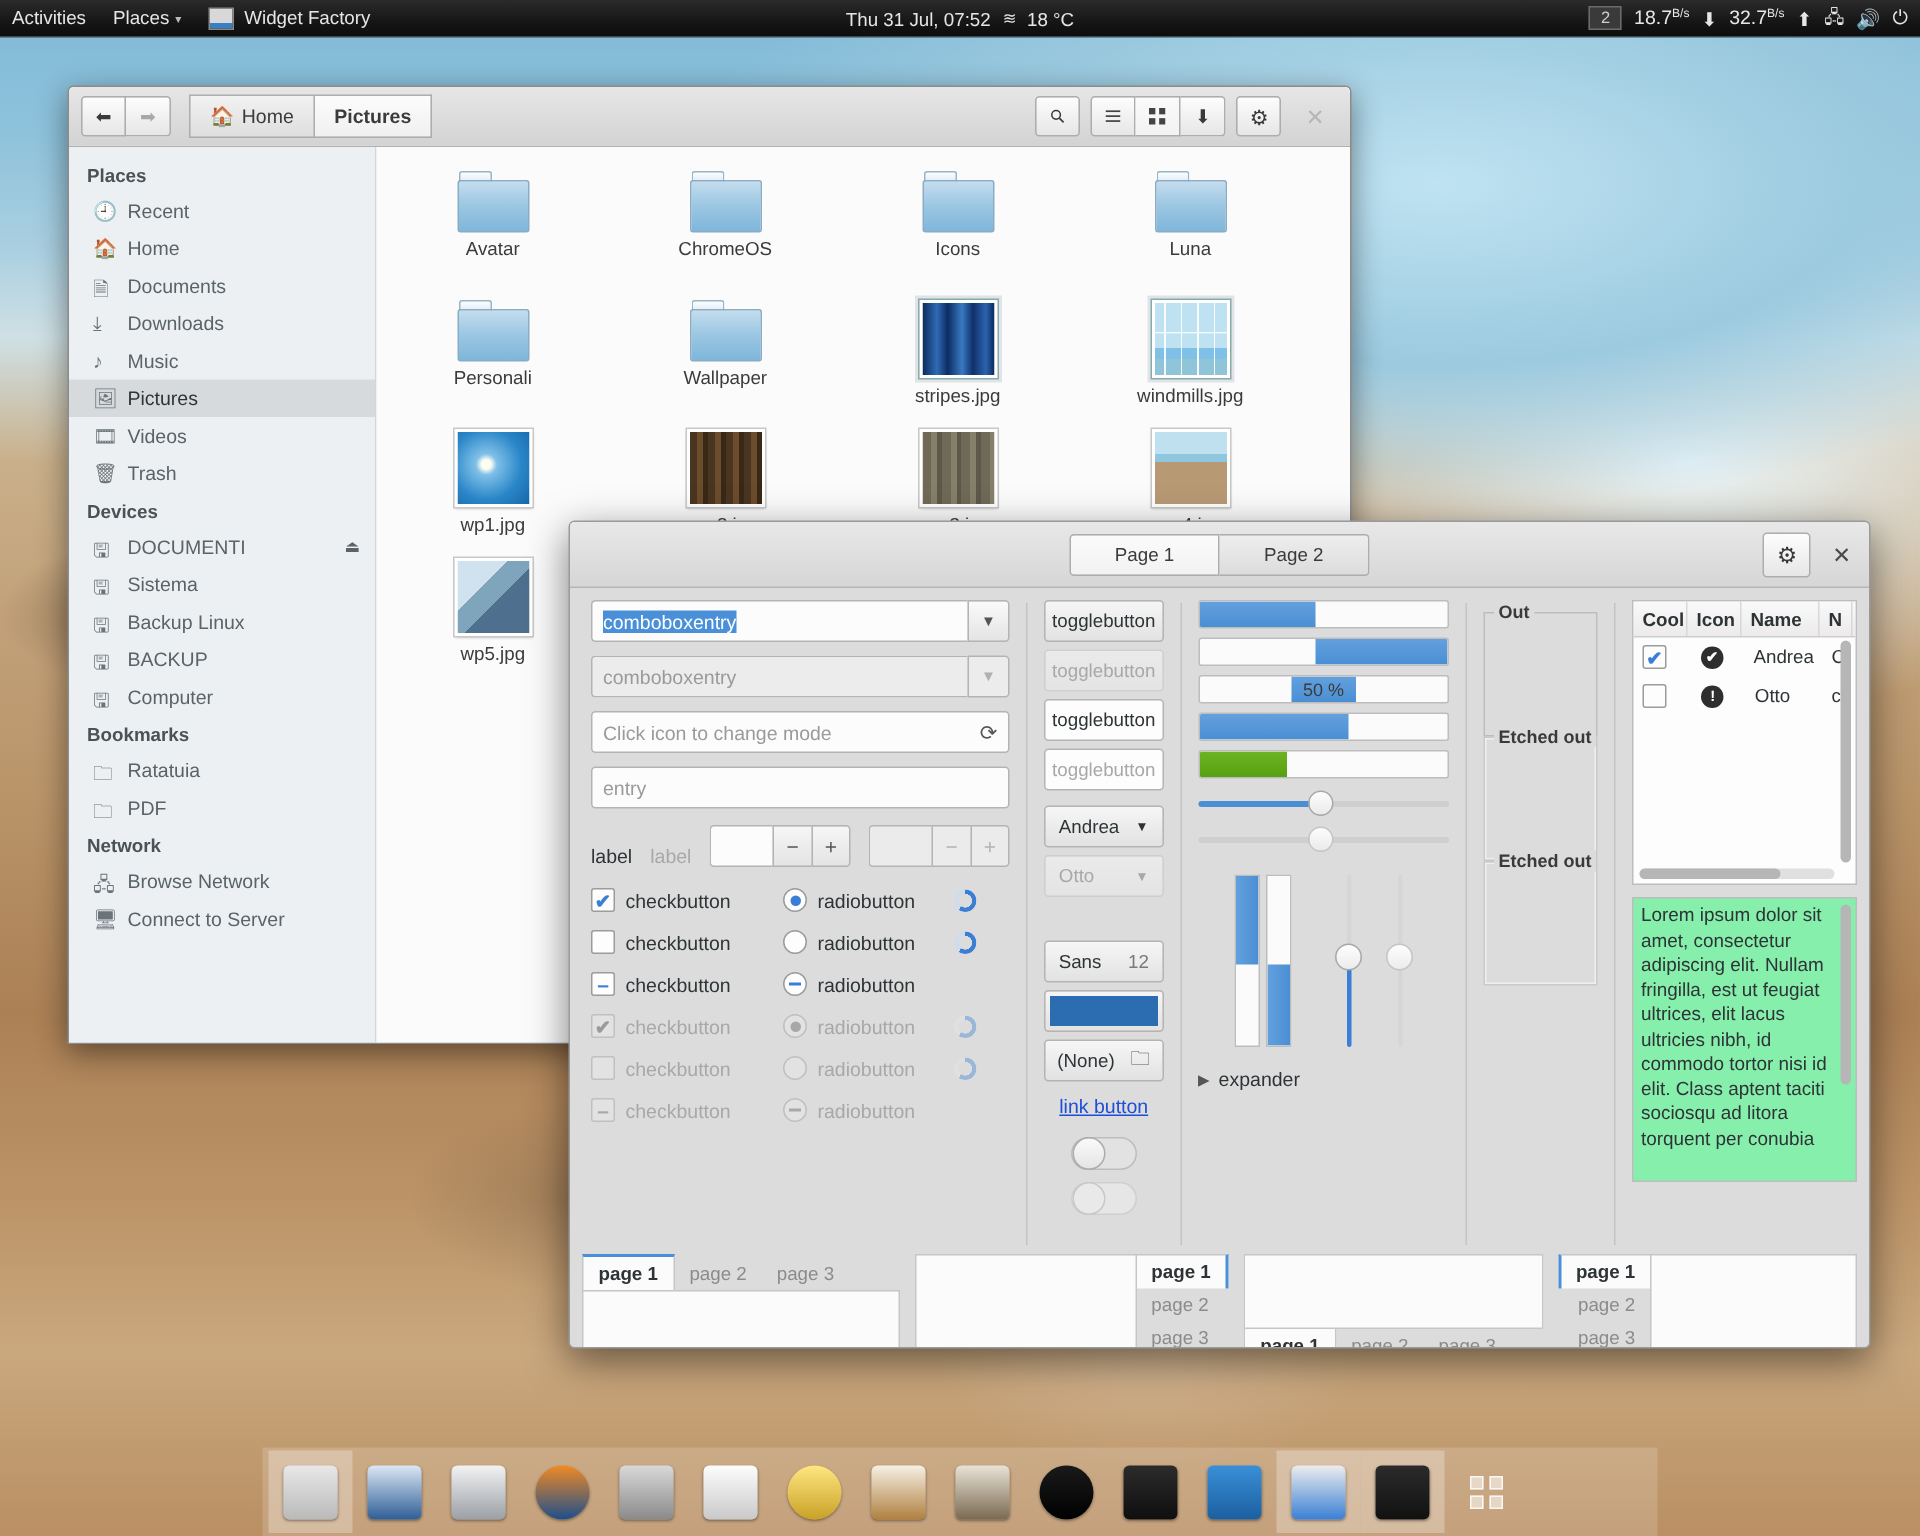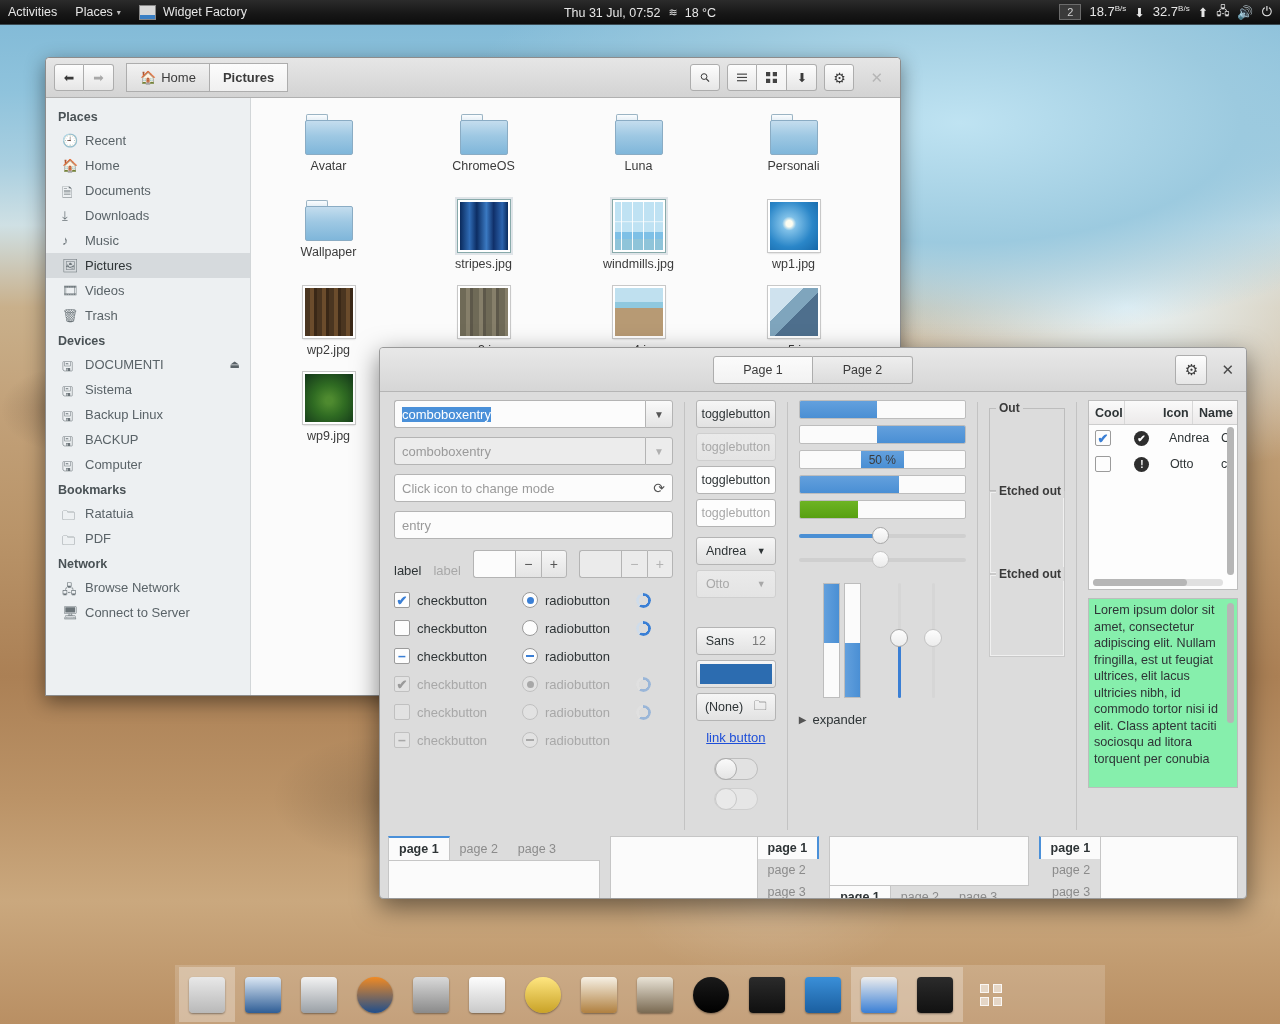--- a/index.html
+++ b/index.html
@@ -402,20 +402,24 @@
           <div class="icon-cell">
             <div class="folder"></div>
             <div class="cap">Avatar</div>
           </div>
           <div class="icon-cell">
             <div class="folder"></div>
             <div class="cap">ChromeOS</div>
           </div>
           <div class="icon-cell">
             <div class="folder"></div>
+            <div class="cap">Icons</div>
+          </div>
+          <div class="icon-cell">
+            <div class="folder"></div>
             <div class="cap">Luna</div>
           </div>
           <div class="icon-cell">
             <div class="folder"></div>
             <div class="cap">Personali</div>
           </div>
           <div class="icon-cell">
             <div class="folder"></div>
             <div class="cap">Wallpaper</div>
           </div>
@@ -684,21 +688,21 @@
           </div>
         </div>
     </div>
 
     <div class="vsep"></div>
 
     <div class="wf-col" style="width:156px;display:flex;flex-direction:column;gap:8px;">
       <div class="tv">
         <div class="tv-head">
             <div style="width: 36px;">Cool</div>
-            <div style="width: 36px; margin-left: 32px;">Icon</div>
+            <div style="width: 36px;">Icon</div>
             <div style="width: 52px;">Name</div>
             <div style="width: 22px;">N</div>
           </div>
         <div id="tv-rows">
             <div class="tv-row">
               <div class="c" style="width: 40px;">
                 <span class="chk on">✔</span>
               </div>
               <div class="c" style="width: 36px;">
                 <span class="badge">✔</span>

